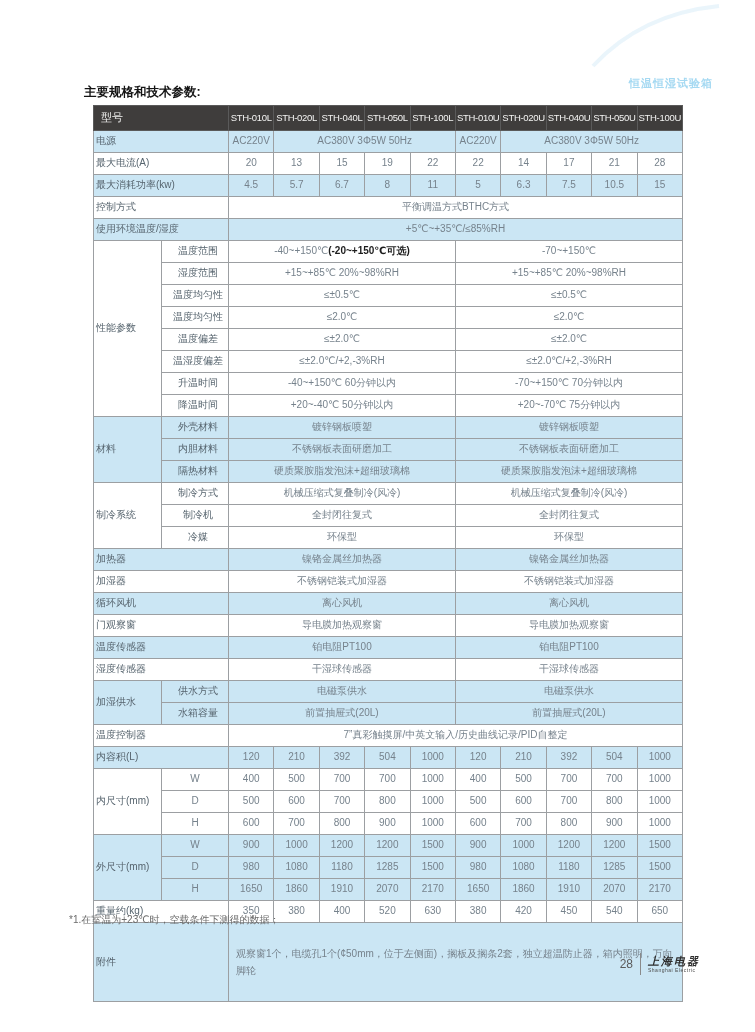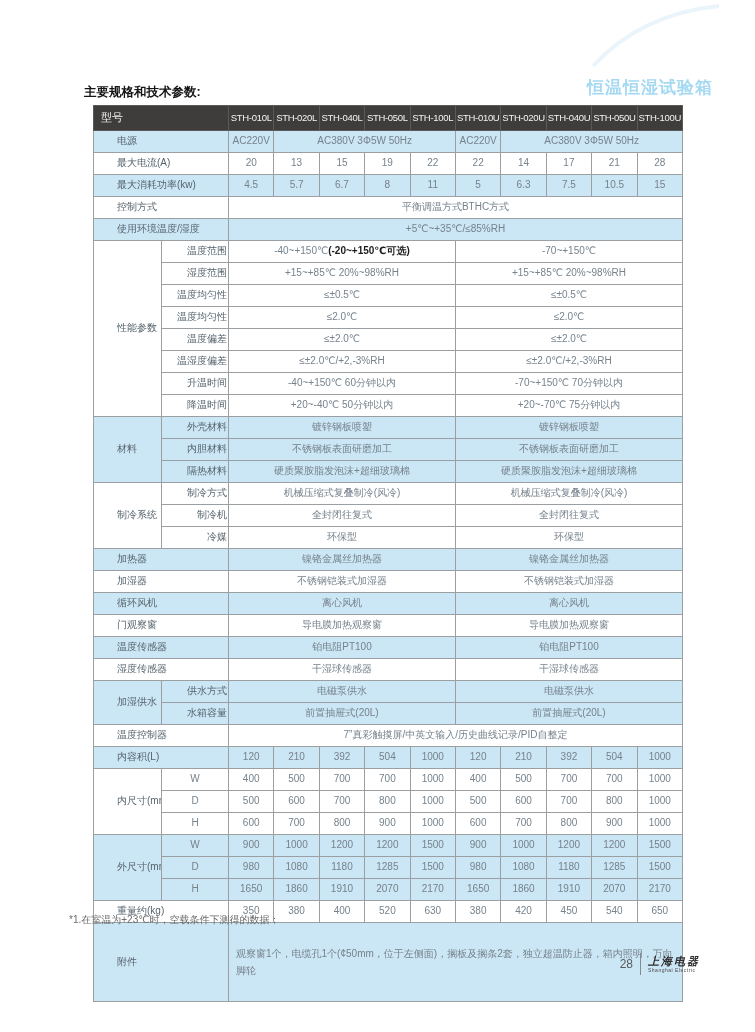--- a/index.html
+++ b/index.html
@@ -2,36 +2,36 @@
 <html><head>
 <meta charset="utf-8">
 <style>
   html,body{margin:0;padding:0;background:#e9e9e9;}
   .page{
     position:relative;width:755px;height:1032px;margin:0 auto;background:#ffffff;
     font-family:"Liberation Sans","DejaVu Sans",sans-serif;overflow:hidden;
   }
   .corner-deco{position:absolute;top:0;right:34px;pointer-events:none;opacity:.75;}
   .page-title{position:absolute;left:84px;top:84px;font-size:12.5px;font-weight:bold;color:#141414;}
-  .watermark{position:absolute;right:42px;top:76px;font-size:17px;font-weight:bold;color:#a5d9f2;letter-spacing:1px;}
+  .watermark{position:absolute;right:42px;top:76px;font-size:11px;font-weight:bold;color:#a5d9f2;letter-spacing:1px;}
   table.spec{
     position:absolute;left:93px;top:105px;width:590px;border-collapse:collapse;table-layout:fixed;
     font-size:10px;color:#76828c;
   }
   table.spec td,table.spec th{
     border:1px solid #9c9fa2;height:21px;text-align:center;padding:0 1px;
     font-weight:normal;line-height:1.25;overflow:hidden;white-space:nowrap;
   }
   table.spec tr.dark th{
     background:#3f3d3c;color:#f4f4f3;font-size:9.5px;letter-spacing:-0.3px;height:24px;border-color:#5a5a5a;
   }
   table.spec tr.dark th.mhead-label{text-align:left;padding-left:7px;font-size:11px;letter-spacing:0;}
   table.spec tr.blue td{background:#cbe6f4;}
-  table.spec td.label,table.spec td.group{text-align:left;padding-left:23px;color:#56646e;}
-  table.spec td.sublabel{text-align:right;padding-left:7px;color:#56646e;}
+  table.spec td.label,table.spec td.group{text-align:left;padding-left:2px;color:#56646e;}
+  table.spec td.sublabel{text-align:center;padding-left:7px;color:#56646e;}
   table.spec td b{color:#1c1c1c;font-weight:bold;}
   table.spec td.attach{text-align:left;padding:20px 7px;white-space:normal;line-height:1.7;height:auto;}
   table.spec tr.tall td{height:38px;}
   .footnotes{position:absolute;left:69px;top:910px;font-size:10px;color:#6c6c6c;line-height:2.0;}
   .footer{position:absolute;top:953px;right:55px;display:flex;align-items:center;}
   .footer .pageno{font-size:12px;color:#5a5a5a;margin-right:7px;}
   .footer .vbar{width:1px;height:22px;background:#8a8a8a;margin-right:7px;}
   .footer .brand-cn{font-size:11px;font-weight:bold;color:#2d2d2d;letter-spacing:2px;font-style:italic;line-height:1.1;}
   .footer .brand-en{font-size:5px;color:#4c4c4c;letter-spacing:.5px;line-height:1.2;}
 </style>

